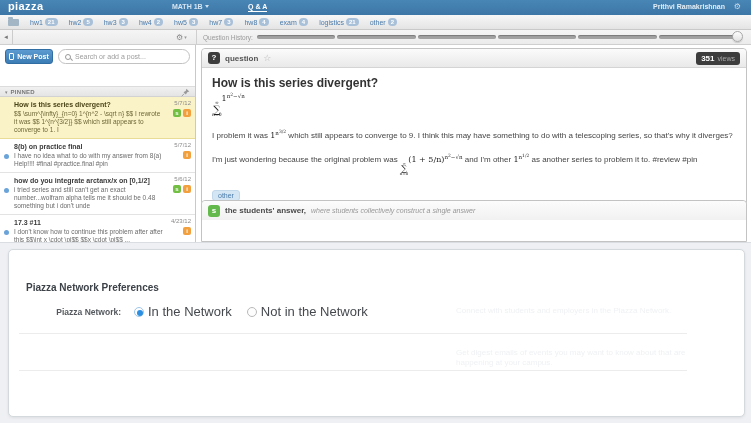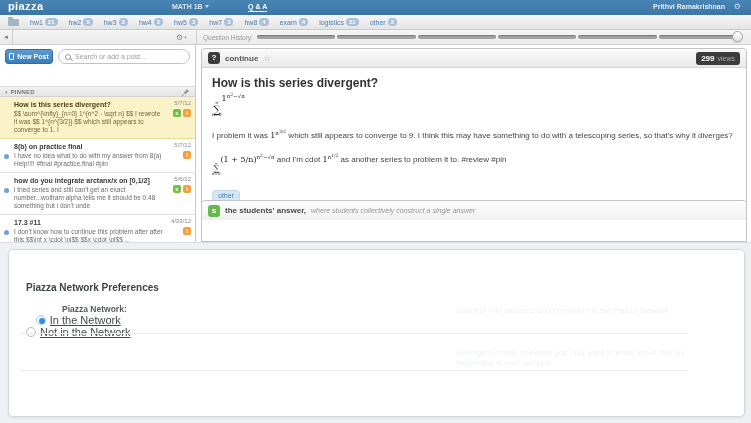--- a/index.html
+++ b/index.html
@@ -126,26 +126,26 @@
              font-size:8px; text-align:center; line-height:12px; flex:none; }
   .sa-title { font-size:8px; font-weight:bold; color:#4a4a4a; }
   .sa-sub { font-size:7px; font-style:italic; color:#979797; }
 
   
   .overlay { position:absolute; top:242px; left:0; width:751px; height:181px; background:#eef0f3;
              border-top:1px solid #dadde1; z-index:10; }
   .pref-card { position:absolute; left:8px; top:6px; width:737px; height:168px; background:#fff;
                border:1px solid #d4d9de; border-radius:5px; box-shadow:0 1px 3px rgba(0,0,0,.08); }
   .pref-title { position:absolute; left:17px; top:32px; font-size:10px; font-weight:bold; color:#3c4248; }
-  .pref-row { position:absolute; left:17px; display:flex; align-items:center;flex-direction:column; }
+  .pref-row { position:absolute; left:17px; display:flex; align-items:center; }
   .pref-row.r1 { top:54px; }
   .pref-row.r2 { top:100px; }
   .pref-label { width:95px; text-align:right; margin-right:13px; font-size:8.5px; font-weight:bold; color:#55595e; }
   .opt { display:flex; align-items:center; gap:4px; margin-right:15px; cursor:pointer; }
-  .opt-label { font-size:11px; color:#45494e;text-decoration:underline; }
+  .opt-label { font-size:13px; color:#45494e; }
   .radio { width:10px; height:10px; border-radius:50%; background:#fdfdfd; border:1px solid #b9b9b9; position:relative; flex:none; }
   .radio.sel { border:1px solid #9ec6e8; background:#fff; }
   .radio.sel::after { content:''; position:absolute; left:2px; top:2px; width:6px; height:6px;
                       border-radius:50%; background:#2d8fe2; }
   .pref-help { position:absolute; left:447px; width:250px; font-size:8px; line-height:10px; color:#eff1f4; }
   .pref-help.h1 { top:56px; }
   .pref-help.h2 { top:98px; }
   .pref-div { position:absolute; left:10px; width:668px; height:1px; background:#ececec; }
   .pref-div.d1 { top:83px; }
   .pref-div.d2 { top:120px; }
@@ -286,40 +286,40 @@
       <span class="post-badges">
           <span class="pbadge i">i</span>
         </span>
     </div>
   </div>
 
   <div class="main">
     <div class="q-card">
       <div class="q-header">
         <span class="q-badge">?</span>
-        <span class="q-type">continue</span>
+        <span class="q-type">question</span>
         <span class="q-star">☆</span>
         <span class="views-badge">
-            <span class="views-count">299</span>
+            <span class="views-count">351</span>
             <span class="views-label">views</span>
           </span>
       </div>
       <div class="q-body">
         <div class="q-title">How is this series divergent?</div>
         <div class="math-line math"><span class="sum">
               <span class="sum-top">∞</span>
               <span class="sum-mid">∑</span>
               <span class="sum-bot">n=0</span>
             </span><span>1</span><sup class="exp"><span>n</span><sup>2</sup><span>−√n</span></sup></div>
         <div class="q-para"><span>I problem it was </span><span class="math"><span>1</span><sup class="exp"><span>n</span><sup>3/2</sup></sup></span><span> which still appears to converge to 9. I think this may have something to do with a telescoping series, so that's why it diverges?</span></div>
-        <div class="q-para"><span class="math"><span class="sum sm">
+        <div class="q-para"><span>I'm just wondering because the original problem was </span><span class="math"><span class="sum sm">
                 <span class="sum-top">∞</span>
                 <span class="sum-mid">∑</span>
                 <span class="sum-bot">n=0</span>
-              </span><span>(1 + 5/n)</span><sup class="exp"><span>n</span><sup>2</sup><span>−√n</span></sup></span><span> and I'm cdot </span><span class="math"><span>1</span><sup class="exp"><span>n</span><sup>1/2</sup></sup></span><span> as another series to problem it to. #review #pin</span></div>
+              </span><span>(1 + 5/n)</span><sup class="exp"><span>n</span><sup>2</sup><span>−√n</span></sup></span><span> and I'm other </span><span class="math"><span>1</span><sup class="exp"><span>n</span><sup>1/2</sup></sup></span><span> as another series to problem it to. #review #pin</span></div>
         <div class="q-tag-row"><span class="tag-pill">other</span></div>
       </div>
       <div class="q-footer">
         <span class="edit-btn">edit</span>
         <span class="gq-link">good question</span>
         <span class="fsep">|</span>
         <span class="gq-count">0</span>
         <span class="updated"><span>Updated 5 years ago by Xxxxxxx and</span> <span class="others-link">2 others</span></span>
       </div>
     </div>

